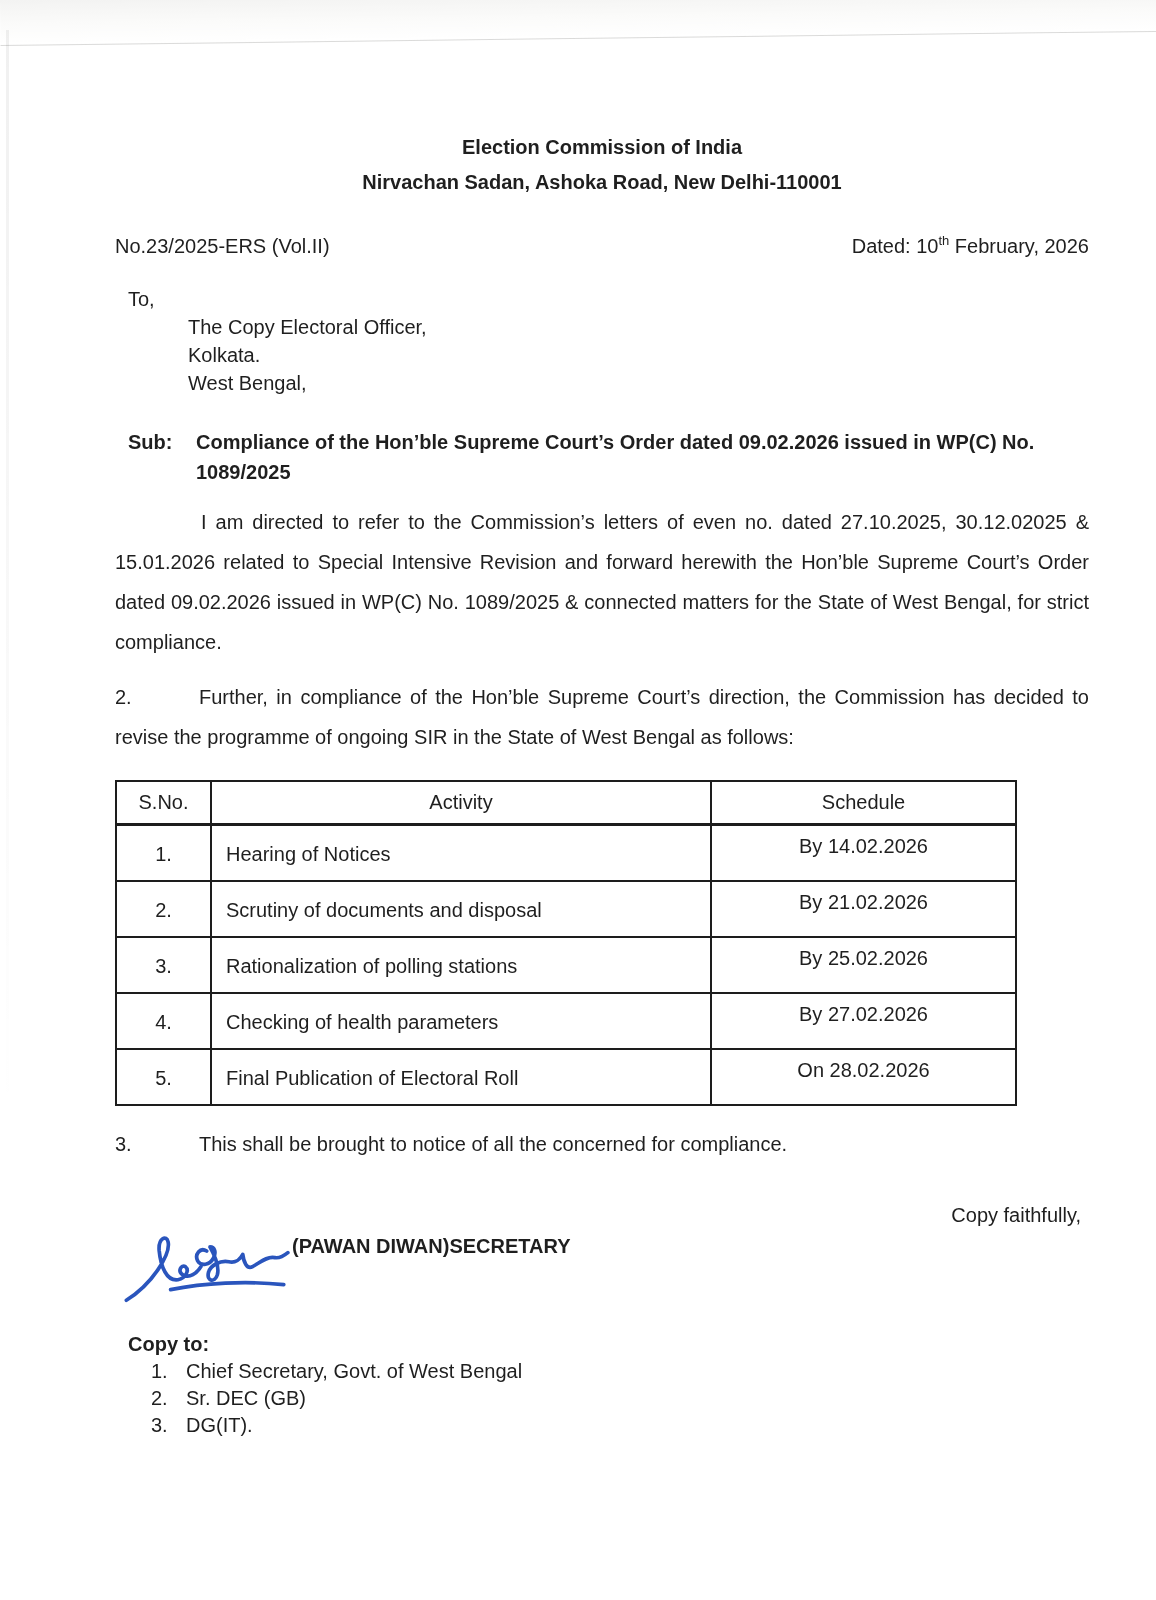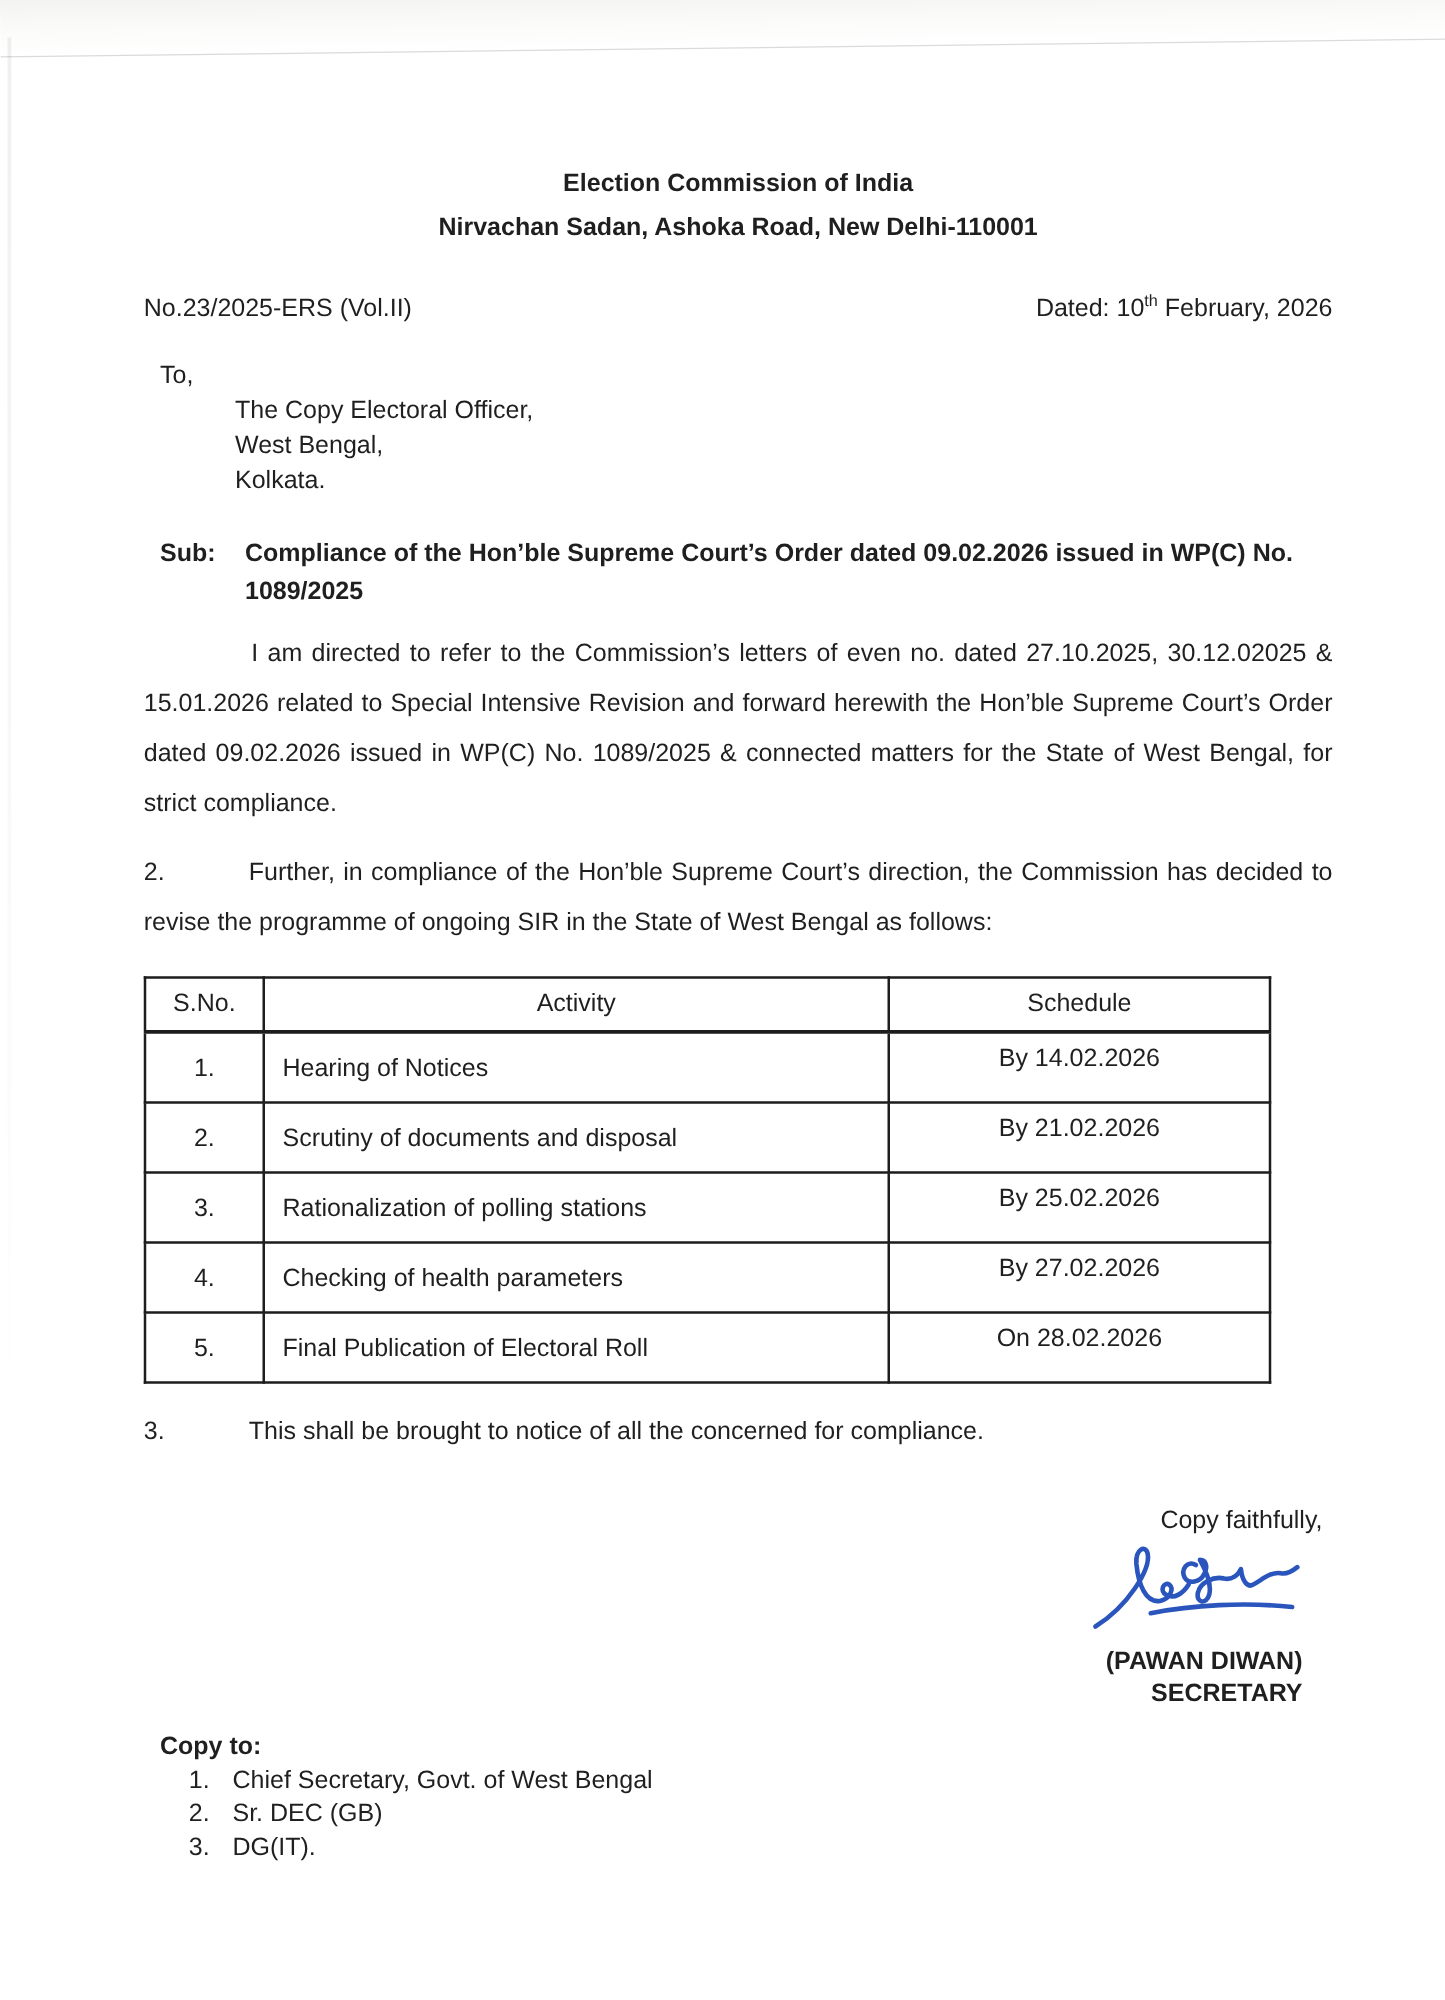--- a/index.html
+++ b/index.html
@@ -30,21 +30,21 @@
   .scan-edge-left {
     position: absolute;
     top: 30px; left: 6px; bottom: 0;
     width: 3px;
     background: linear-gradient(180deg, rgba(0,0,0,0.06), rgba(0,0,0,0.0) 70%);
     pointer-events: none;
   }
 
   .content {
     position: relative;
-    padding: 130px 90px 0 115px; 
+    padding: 130px 67px 0 115px; 
     width: 100%;
     height: 100%;
     border-radius: 24px;
   }
 
   .org-header { text-align: center; font-weight: bold; font-size: 20px; line-height: 35px; }
 
   .ref-row {
     display: flex;
     justify-content: space-between;
@@ -101,22 +101,22 @@
   .closing {
     margin-top: 40px;
     text-align: right;
     font-size: 20px;
     padding-right: 8px;
   }
 
   .sig-block {
     margin-top: 6px;
     display: flex;
-    flex-direction: column;
-    align-items: flex-end;
+    flex-direction: row;
+    align-items: flex-start;
     padding-right: 24px;
   }
   .sig-image { width: 185px; height: 82px; margin-right: -8px; }
   .sig-name, .sig-title {
     font-weight: bold;
     font-size: 20px;
     line-height: 26px;
     text-align: right;
   }
 
@@ -141,22 +141,22 @@
     </div>
 
     <div class="ref-row">
       <span>No.23/2025-ERS (Vol.II)</span>
       <span><span>Dated: 10</span><sup>th</sup><span> February, 2026</span></span>
     </div>
 
     <div class="to-label">To,</div>
     <div class="addressee">
       <div>The Copy Electoral Officer,</div>
+      <div>Kolkata.</div>
       <div>West Bengal,</div>
-      <div>Kolkata.</div>
     </div>
 
     <div class="subject">
       <span class="sub-label">Sub:</span>
       <span class="sub-text">Compliance of the Hon’ble Supreme Court’s Order dated 09.02.2026 issued in WP(C) No. 1089/2025</span>
     </div>
 
 
     <p class="para indent-first">I am directed to refer to the Commission’s letters of even no. dated 27.10.2025, 30.12.02025 &amp; 15.01.2026 related to Special Intensive Revision and forward herewith the Hon’ble Supreme Court’s Order dated 09.02.2026 issued in WP(C) No. 1089/2025 &amp; connected matters for the State of West Bengal, for strict compliance.</p>
 

